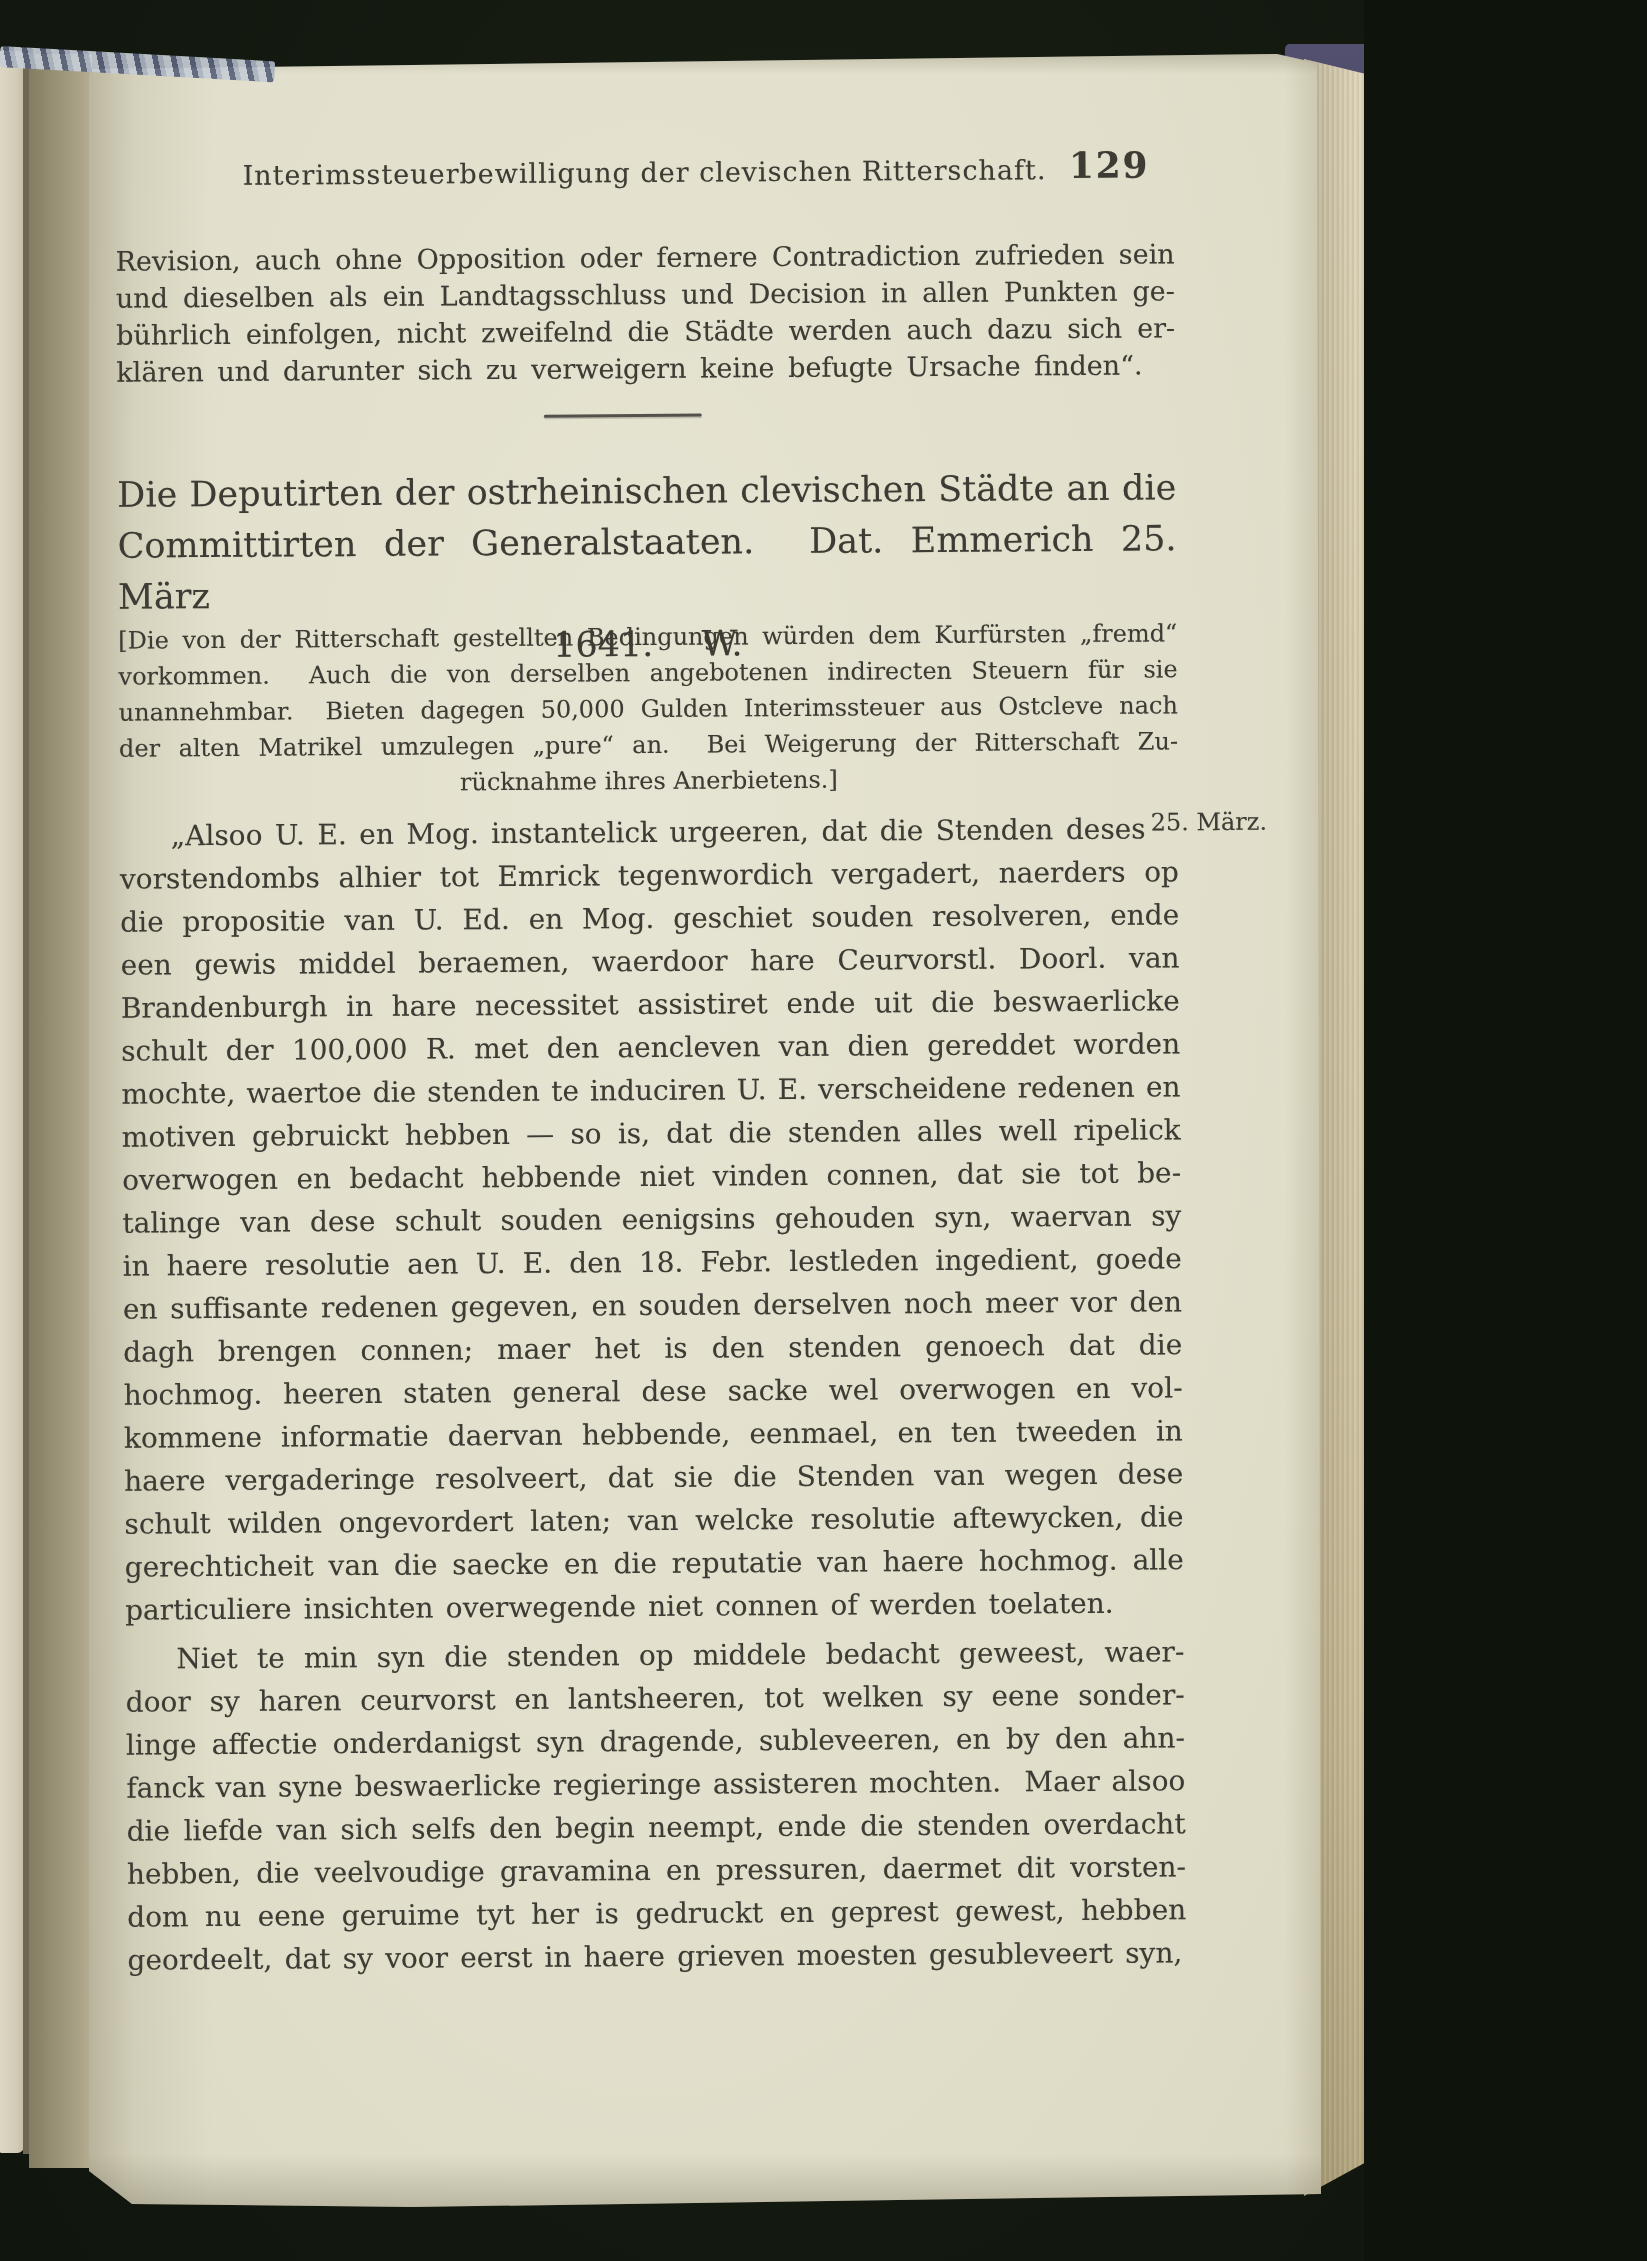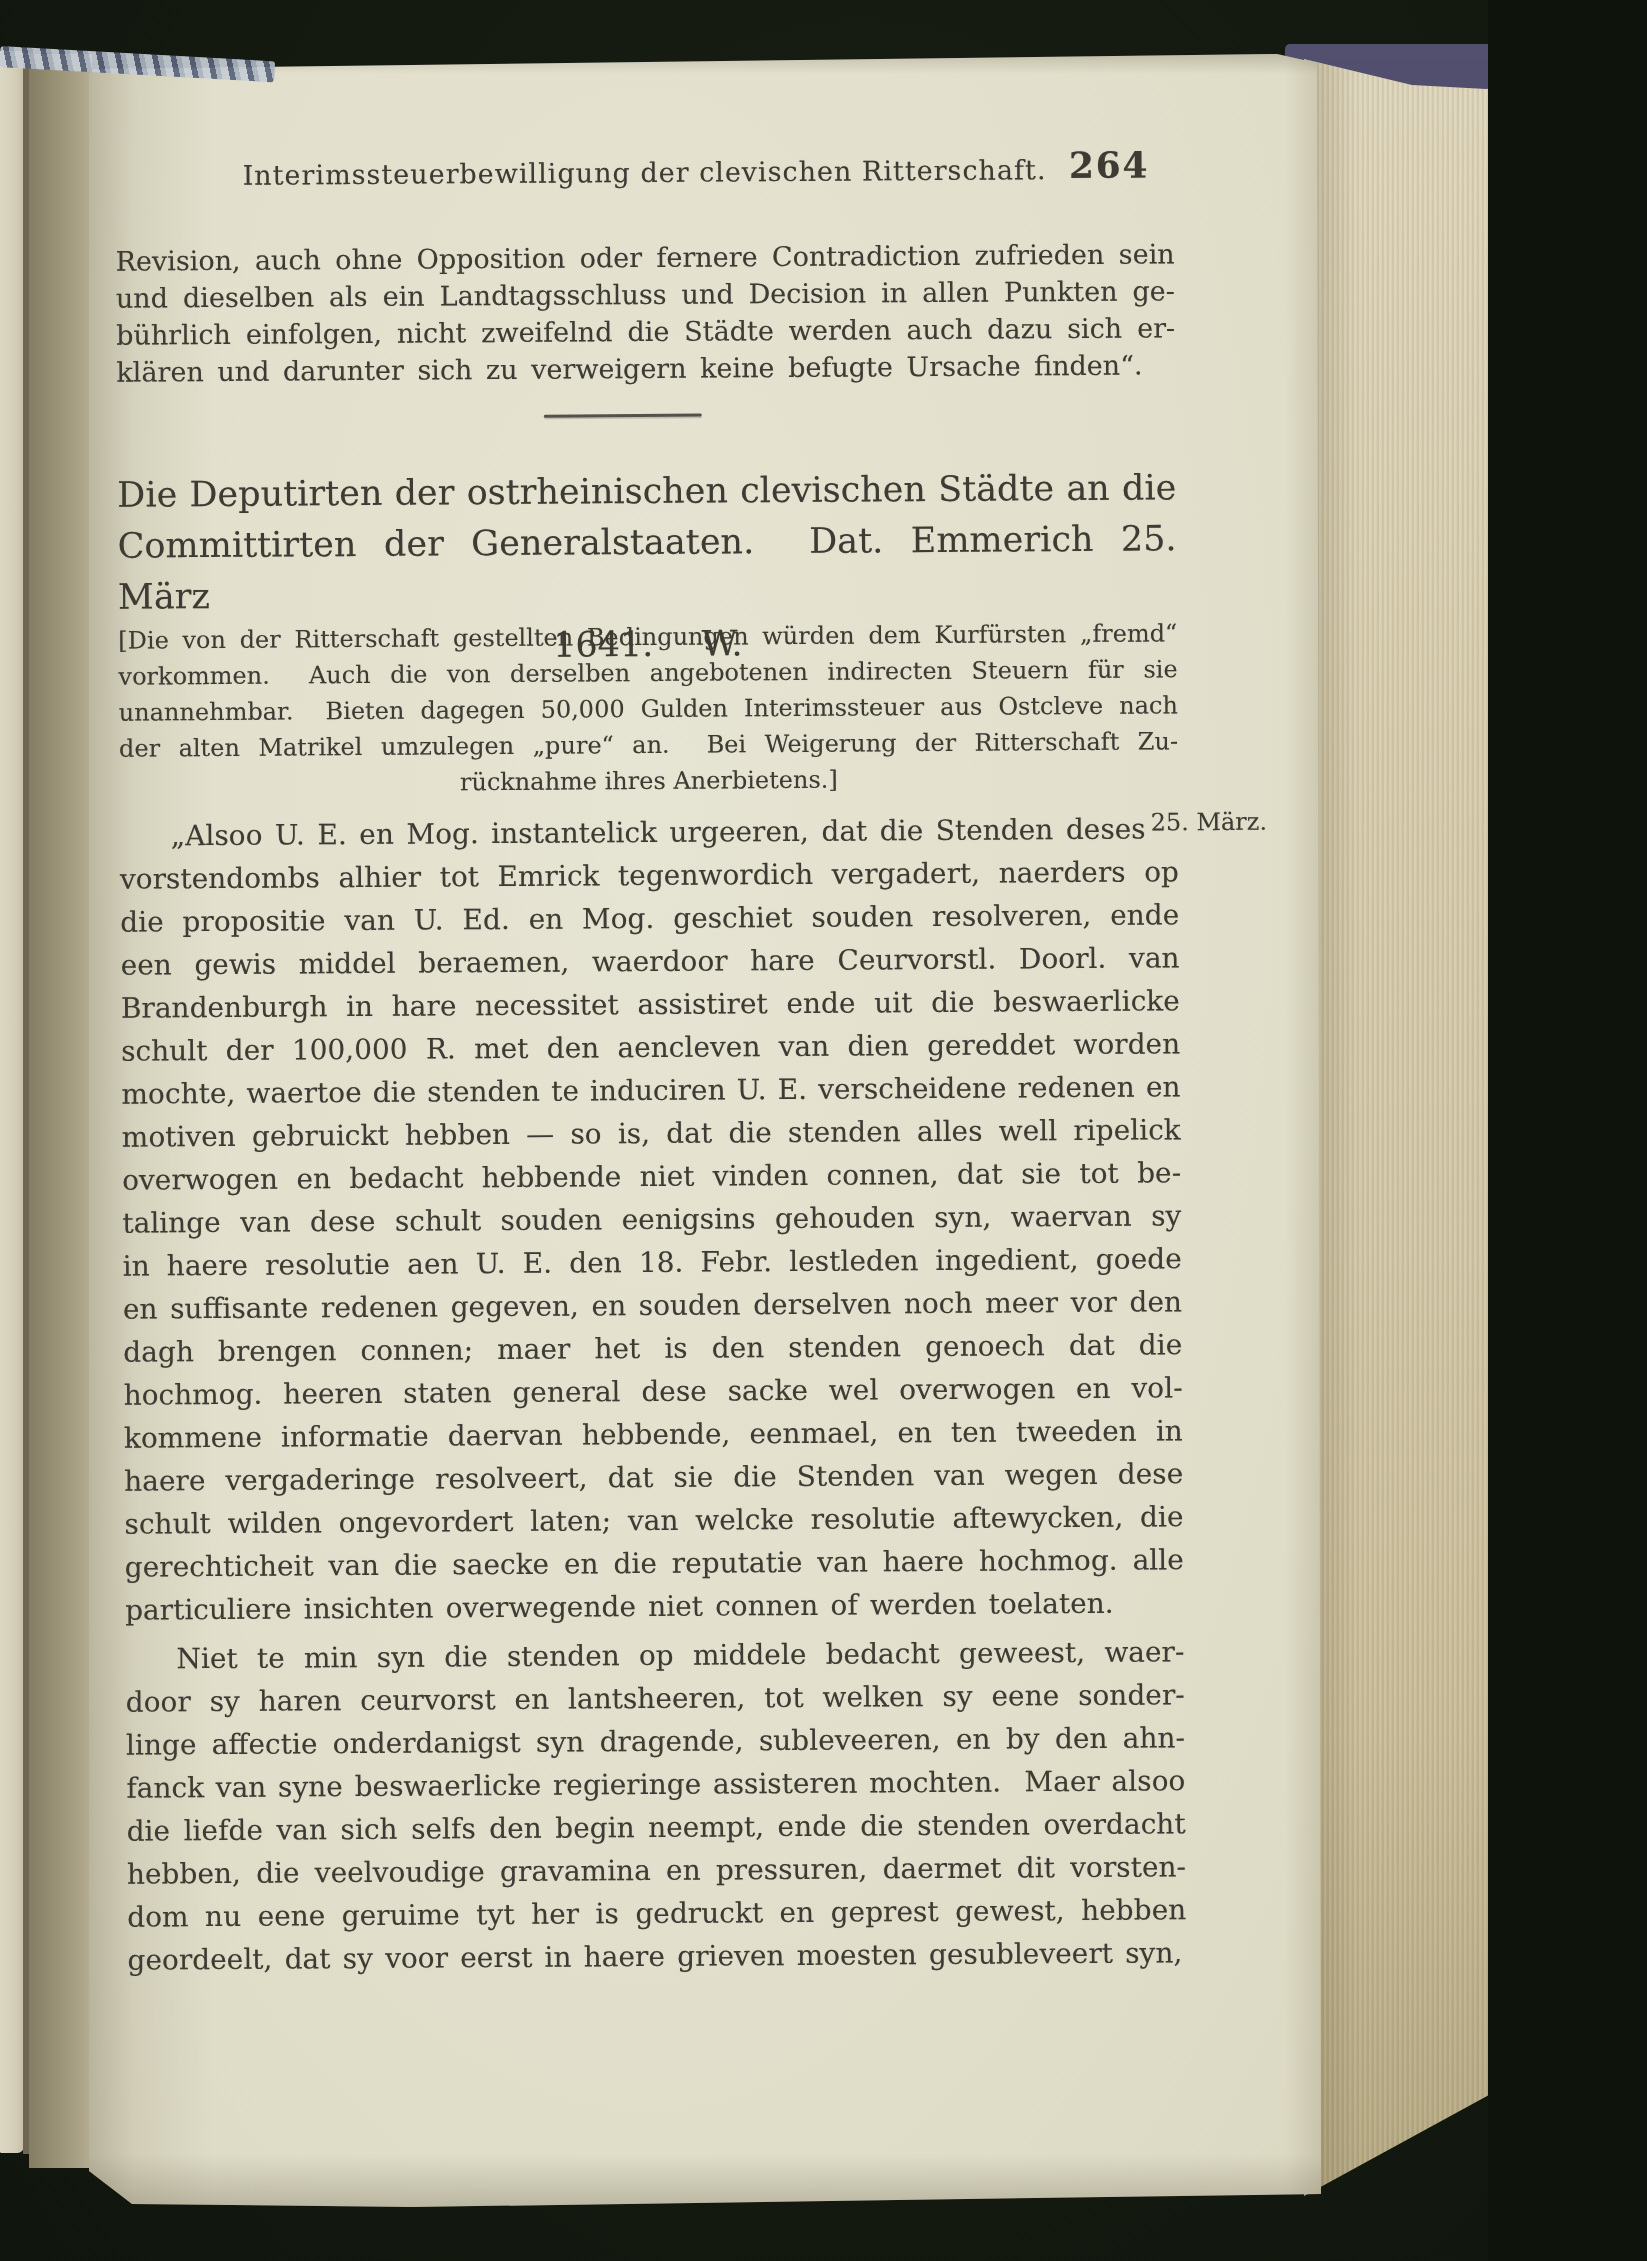--- a/index.html
+++ b/index.html
@@ -1,16 +1,16 @@
 <!DOCTYPE html>
 <html style="font-size:13px"><head>
 <meta charset="utf-8">
 <style>
   html,body{margin:0;padding:0;background:#0e130c;}
-  .canvas{position:relative;width:1488px;height:2261px;overflow:hidden;
+  .canvas{position:relative;width:1364px;height:2261px;overflow:hidden;
     background:radial-gradient(ellipse at 58% 38%, #1a2016 0%, #151a11 55%, #10150d 100%);
     font-family:"DejaVu Serif","Liberation Serif",serif;}
   
   .cover{position:absolute;left:1285px;top:44px;width:349px;height:2028px;
     background:linear-gradient(180deg,#53506f 0%,#474464 16%,#3d3b58 55%,#34324a 100%);
     border-radius:5px 25px 8.2px 3.3px;}
   
   .fore-edge{position:absolute;left:1304px;top:54px;width:284px;height:2152px;
     background:
       repeating-linear-gradient(90deg, rgba(255,255,255,0.09) 0 1.6px, rgba(0,0,0,0) 1.6px 3.3px, rgba(120,100,70,0.10) 3.3px 5px),
@@ -68,21 +68,21 @@
   <div class="cover"></div>
   <div class="fore-edge"></div>
   <div class="edge-strip-outer"></div>
   <div class="edge-strip-line"></div>
   <div class="edge-strip-shadow"></div>
   <div class="page-sheet"></div>
   <div class="headband"></div>
 
   <div class="text-layer">
     <div class="header-title">Interimssteuerbewilligung der clevischen Ritterschaft.</div>
-    <div class="page-number">264</div>
+    <div class="page-number">129</div>
 
     <div class="intro">
         <div class="tline">Revision, auch ohne Opposition oder fernere Contradiction zufrieden sein</div>
         <div class="tline">und dieselben als ein Landtagsschluss und Decision in allen Punkten ge-</div>
         <div class="tline">bührlich einfolgen, nicht zweifelnd die Städte werden auch dazu sich er-</div>
         <div class="tline final">klären und darunter sich zu verweigern keine befugte Ursache finden“.</div>
       </div>
 
     <div class="divider"></div>
 

